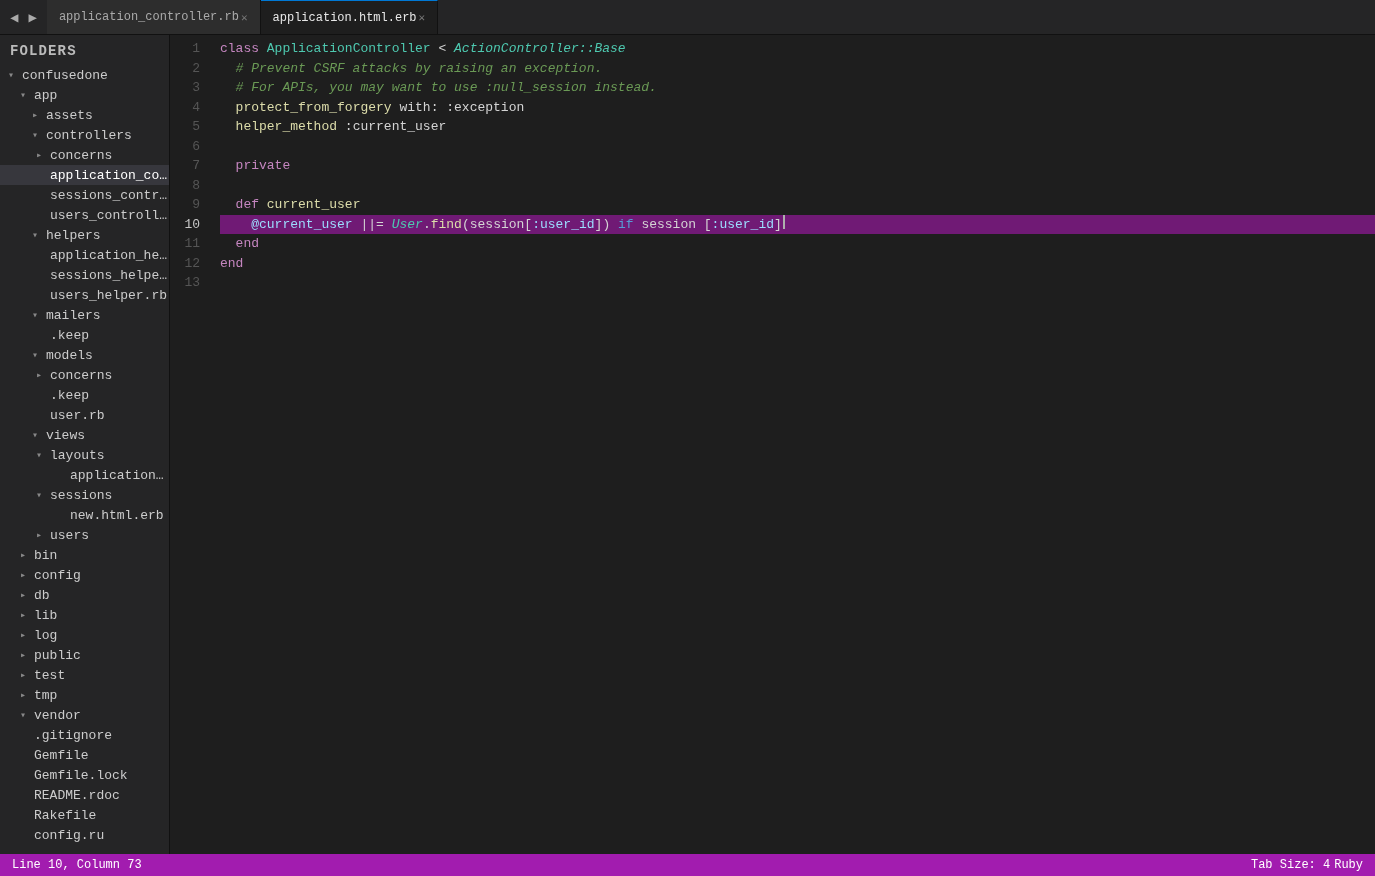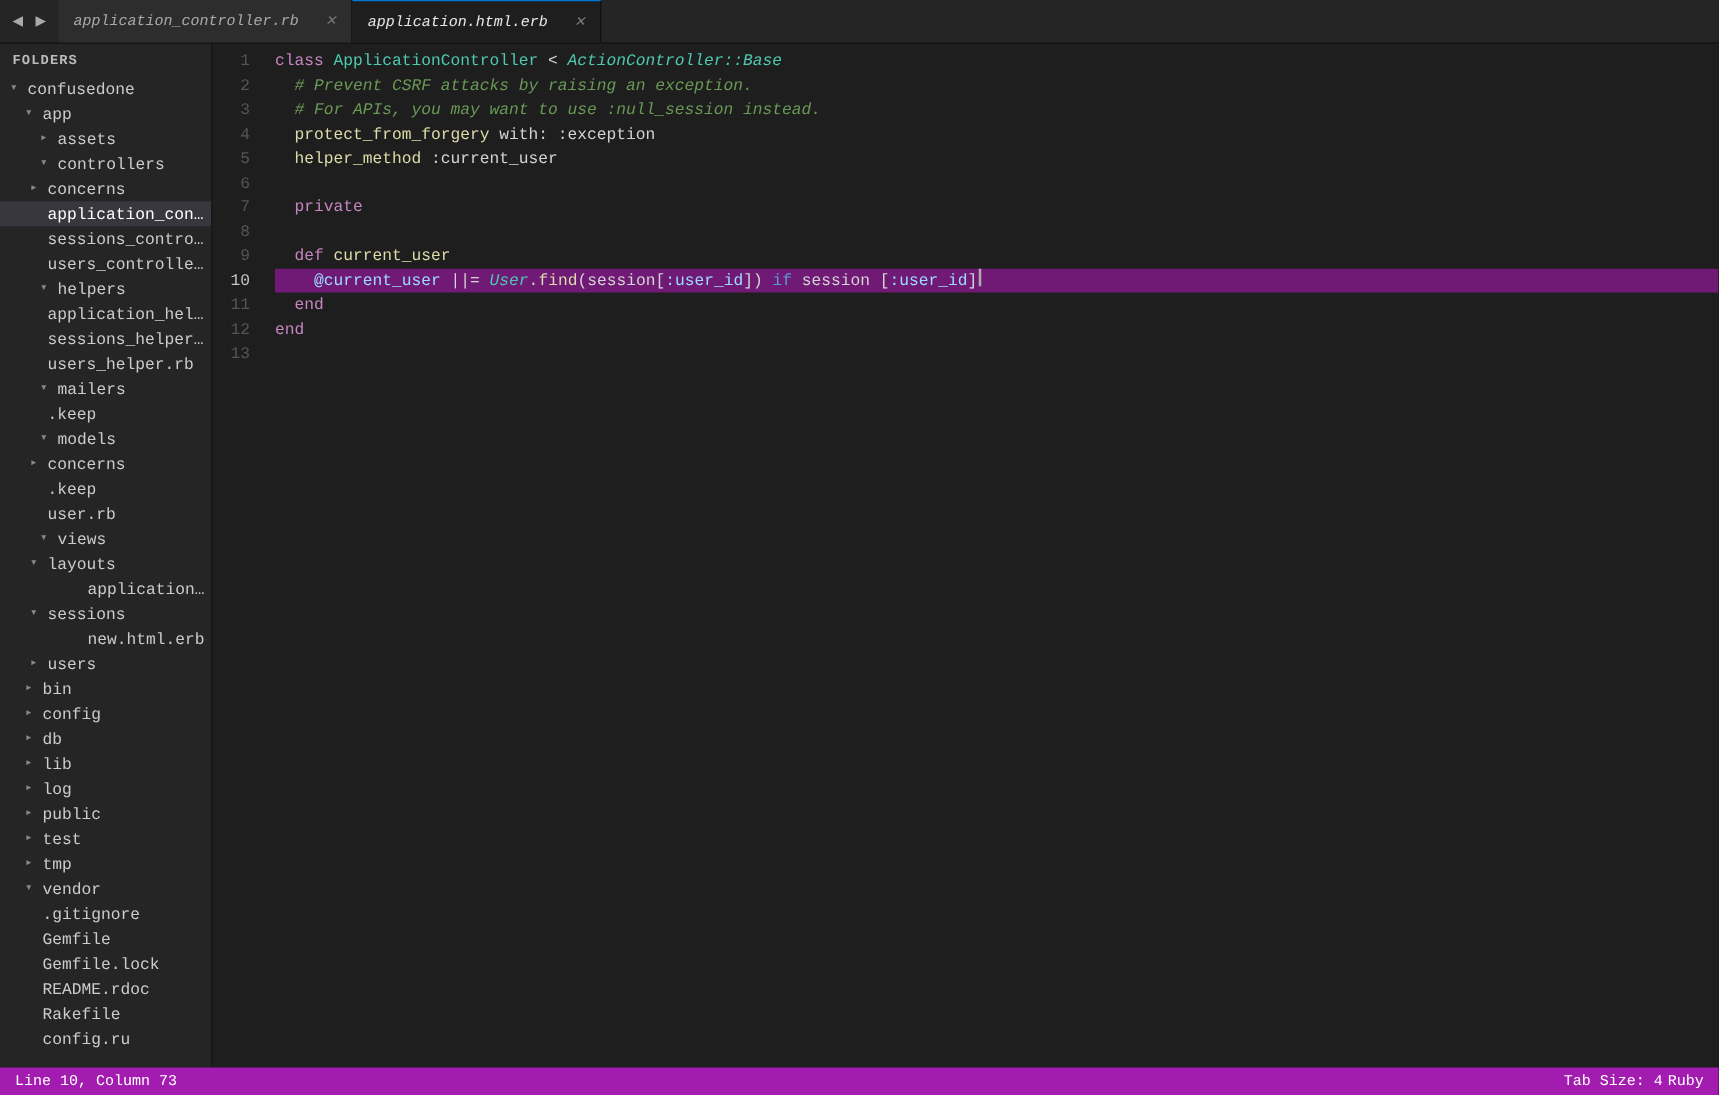--- a/index.html
+++ b/index.html
@@ -41,22 +41,21 @@
       display: flex;
       align-items: center;
       padding: 16px 12px;
       height: 100%;
       font-size: 12px;
       color: #aaa;
       background: #2d2d2d;
       border-right: 1px solid #111;
       cursor: pointer;
       white-space: nowrap;
-      gap: 21px;
-      font-style: italic;
+      gap: 2px;
     }
     .tab.active {
       background: #1e1e1e;
       color: #e8e8e8;
       border-top: 1px solid #0078d4;
     }
     .tab-close {
       font-size: 11px;
       color: #777;
       cursor: pointer;
@@ -76,21 +75,21 @@
       background: #252526;
       overflow-y: auto;
       overflow-x: hidden;
       border-right: 1px solid #111;
     }
     .sidebar::-webkit-scrollbar { width: 6px; }
     .sidebar::-webkit-scrollbar-track { background: #252526; }
     .sidebar::-webkit-scrollbar-thumb { background: #555; }
 
     .sidebar-header {
-      font-size: 11px;
+      font-size: 14px;
       font-weight: bold;
       color: #bbb;
       padding: 8px 10px 6px 10px;
       letter-spacing: 0.08em;
       text-transform: uppercase;
     }
 
     .tree-item {
       display: flex;
       align-items: center;
@@ -102,21 +101,21 @@
       height: 20px;
     }
     .tree-item.selected {
       background: #37373d;
       color: #fff;
     }
 
     .tree-indent-0 { padding-left: 8px; }
     .tree-indent-1 { padding-left: 20px; }
     .tree-indent-2 { padding-left: 32px; }
-    .tree-indent-3 { padding-left: 24px; }
+    .tree-indent-3 { padding-left: 36px; }
     .tree-indent-4 { padding-left: 56px; }
 
     .arrow {
       display: inline-block;
       width: 14px;
       font-size: 10px;
       color: #888;
       flex-shrink: 0;
     }
     .arrow-down::before { content: '▾'; }

